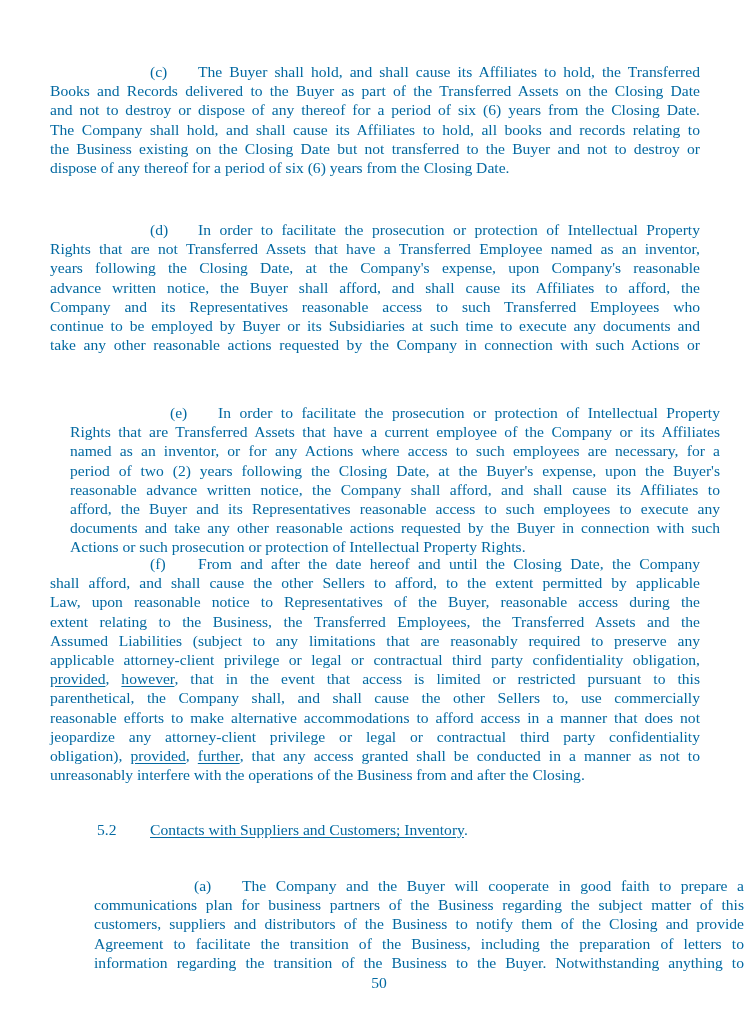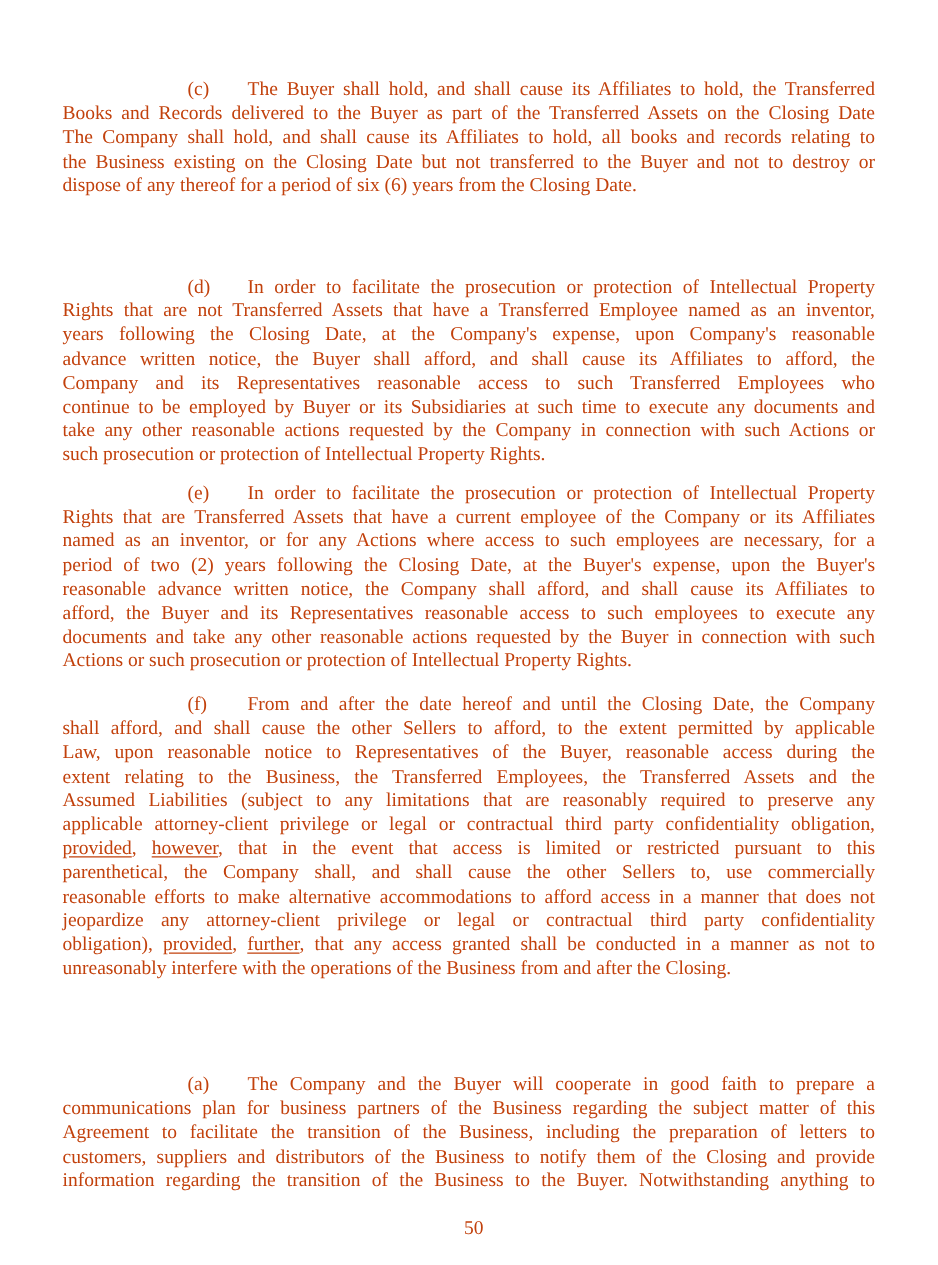--- a/index.html
+++ b/index.html
@@ -1,19 +1,19 @@
 <!DOCTYPE html>
 <html><head>
 <meta charset="utf-8">
 <style>
   html, body { margin: 0; padding: 0; background: #ffffff; }
   body { width: 750px; height: 1012px; overflow: hidden; position: relative; }
   .page {
     position: absolute; left: 0; top: 0; width: 750px; height: 1012px;
-    background: #ffffff; color: #c2410c;
+    background: #ffffff; color: #0369a1;
     font-family: "Liberation Serif", "DejaVu Serif", serif;
     font-size: 15.6px;
   }
   .para { position: absolute; left: 50px; width: 650px; }
   .line {
     display: block; height: 19.2px; line-height: 19.2px;
     white-space: nowrap; text-align: justify; text-align-last: justify;
   }
   .line.last { text-align-last: left; }
   .line.first { padding-left: 100px; }
@@ -24,37 +24,37 @@
   .page-number { position: absolute; left: 4px; width: 750px; top: 973px; text-align: center; line-height: 19px; }
 </style>
 </head>
 <body>
 
 <div class="page">
 
   <div class="para" style="top:62px;">
     <span class="line first"><span class="lbl">(c)</span><span>The Buyer shall hold, and shall cause its Affiliates to hold, the Transferred</span></span>
     <span class="line">Books and Records delivered to the Buyer as part of the Transferred Assets on the Closing Date</span>
+    <span class="line">and not to destroy or dispose of any thereof for a period of six (6) years from the Closing Date.</span>
     <span class="line">The Company shall hold, and shall cause its Affiliates to hold, all books and records relating to</span>
     <span class="line">the Business existing on the Closing Date but not transferred to the Buyer and not to destroy or</span>
     <span class="line last">dispose of any thereof for a period of six (6) years from the Closing Date.</span>
   </div>
 
   <div class="para" style="top:200px;margin-top:20px;">
     <span class="line first"><span class="lbl">(d)</span><span>In order to facilitate the prosecution or protection of Intellectual Property</span></span>
     <span class="line">Rights that are not Transferred Assets that have a Transferred Employee named as an inventor,</span>
     <span class="line">years following the Closing Date, at the Company's expense, upon Company's reasonable</span>
     <span class="line">advance written notice, the Buyer shall afford, and shall cause its Affiliates to afford, the</span>
     <span class="line">Company and its Representatives reasonable access to such Transferred Employees who</span>
     <span class="line">continue to be employed by Buyer or its Subsidiaries at such time to execute any documents and</span>
     <span class="line">take any other reasonable actions requested by the Company in connection with such Actions or</span>
-    <span class="line last">such prosecution or protection of Intellectual Property Rights.</span>
   </div>
 
-  <div class="para" style="top:385px;">
+  <div class="para" style="top:403px;margin-left:20px;">
     <span class="line first"><span class="lbl">(e)</span><span>In order to facilitate the prosecution or protection of Intellectual Property</span></span>
     <span class="line">Rights that are Transferred Assets that have a current employee of the Company or its Affiliates</span>
     <span class="line">named as an inventor, or for any Actions where access to such employees are necessary, for a</span>
     <span class="line">period of two (2) years following the Closing Date, at the Buyer's expense, upon the Buyer's</span>
     <span class="line">reasonable advance written notice, the Company shall afford, and shall cause its Affiliates to</span>
     <span class="line">afford, the Buyer and its Representatives reasonable access to such employees to execute any</span>
     <span class="line">documents and take any other reasonable actions requested by the Buyer in connection with such</span>
     <span class="line last">Actions or such prosecution or protection of Intellectual Property Rights.</span>
   </div>
 
@@ -66,24 +66,27 @@
     <span class="line">Assumed Liabilities (subject to any limitations that are reasonably required to preserve any</span>
     <span class="line">applicable attorney-client privilege or legal or contractual third party confidentiality obligation,</span>
     <span class="line"><span class="u">provided</span><span>, </span><span class="u">however</span><span>, that in the event that access is limited or restricted pursuant to this</span></span>
     <span class="line">parenthetical, the Company shall, and shall cause the other Sellers to, use commercially</span>
     <span class="line">reasonable efforts to make alternative accommodations to afford access in a manner that does not</span>
     <span class="line">jeopardize any attorney-client privilege or legal or contractual third party confidentiality</span>
     <span class="line"><span>obligation), </span><span class="u">provided</span><span>, </span><span class="u">further</span><span>, that any access granted shall be conducted in a manner as not to</span></span>
     <span class="line last">unreasonably interfere with the operations of the Business from and after the Closing.</span>
   </div>
 
+  <div class="heading">
+    <span class="num">5.2</span><span class="u">Contacts with Suppliers and Customers; Inventory</span><span>.</span>
+  </div>
 
-  <div class="para" style="top:858px;">
+  <div class="para" style="top:876px;margin-left:44px;">
     <span class="line first"><span class="lbl">(a)</span><span>The Company and the Buyer will cooperate in good faith to prepare a</span></span>
     <span class="line">communications plan for business partners of the Business regarding the subject matter of this</span>
+    <span class="line">customers, suppliers and distributors of the Business to notify them of the Closing and provide</span>
     <span class="line">Agreement to facilitate the transition of the Business, including the preparation of letters to</span>
-    <span class="line">customers, suppliers and distributors of the Business to notify them of the Closing and provide</span>
     <span class="line">information regarding the transition of the Business to the Buyer.  Notwithstanding anything to</span>
   </div>
 
   <div class="page-number">50</div>
 
 </div>
 
 </body></html>

